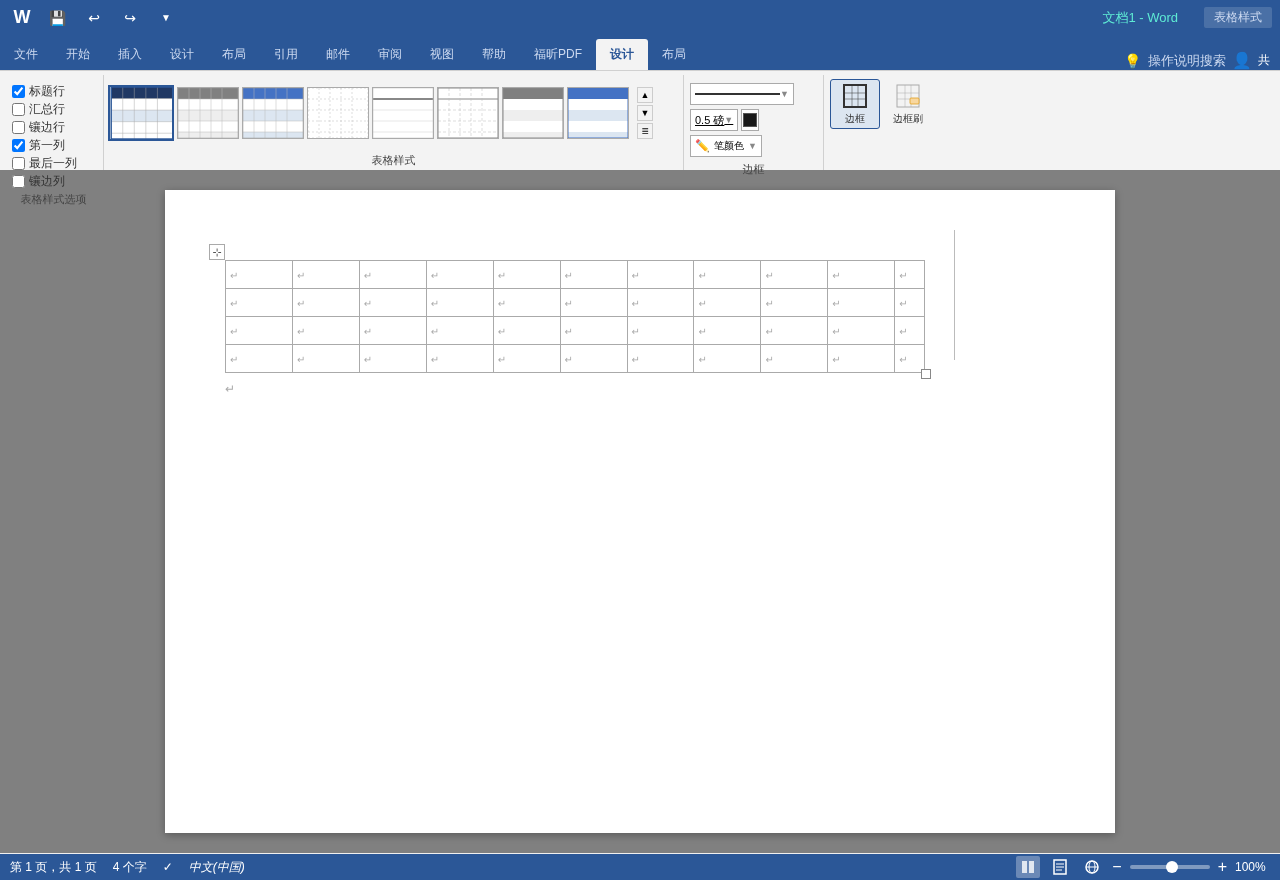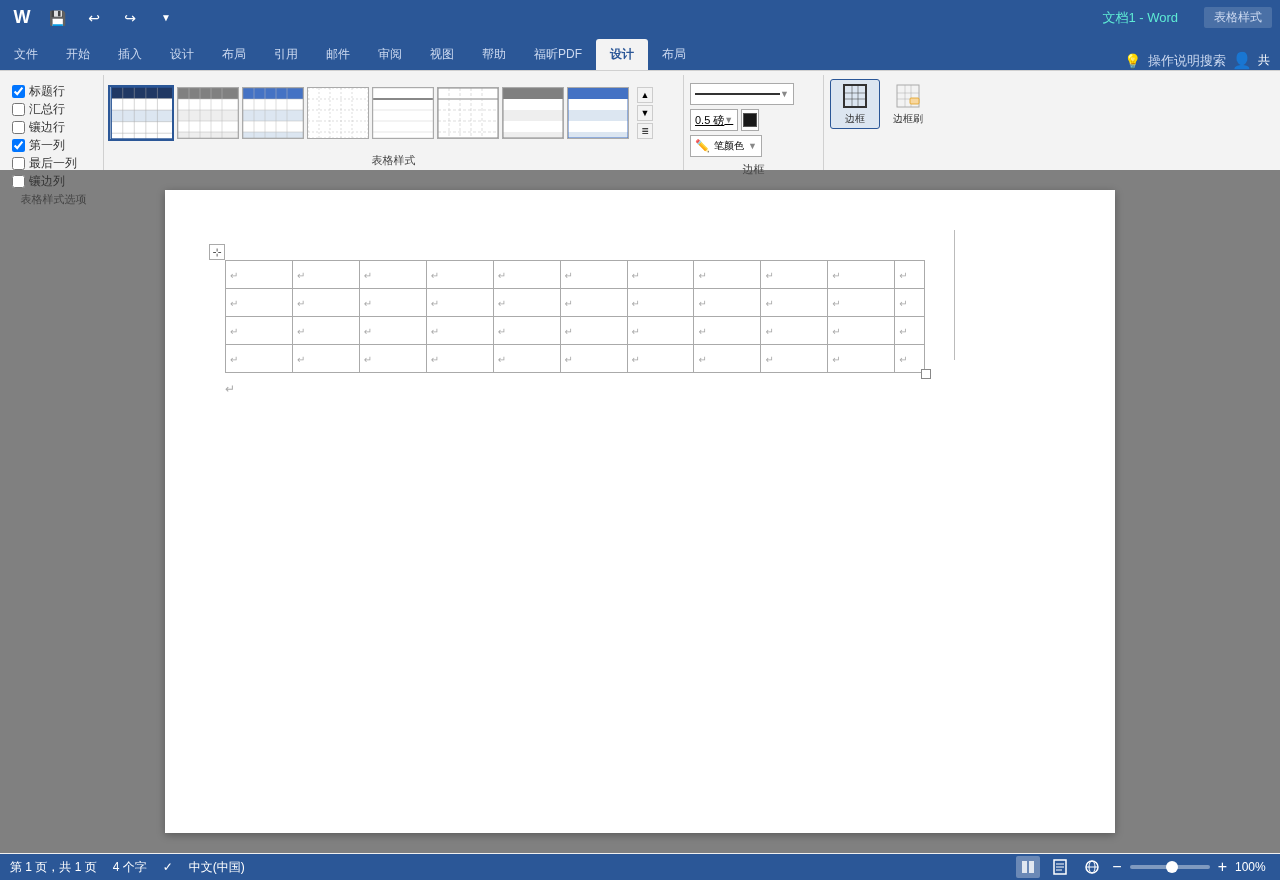--- a/index.html
+++ b/index.html
@@ -649,21 +649,21 @@
     
     <div style="margin-top:6px; font-size:12px; color:#aaa;">↵</div>
 
   </div>
 </div>
 
 <div id="statusbar" style="background:#2B5797; height:26px; display:flex; align-items:center; padding:0 10px; color:white; font-size:12px; gap:16px; position:fixed; bottom:0; left:0; right:0;">
   <span>第 1 页，共 1 页</span>
   <span>4 个字</span>
   <span style="cursor:pointer;">✓</span>
-  <span style="cursor:pointer;">中文(中国)</span>
+  <span style="cursor:pointer;font-style:italic;">中文(中国)</span>
 
   <div id="statusbar-right" style="margin-left:auto; display:flex; align-items:center; gap:8px;">
 
     <div class="status-view-btn active" title="阅读视图">
       <svg width="16" height="16" viewBox="0 0 16 16">
           <rect x="2" y="2" width="5" height="12" fill="white" opacity="0.8"></rect>
           <rect x="9" y="2" width="5" height="12" fill="white" opacity="0.8"></rect>
         </svg>
     </div>
     <div class="status-view-btn" title="页面视图">

